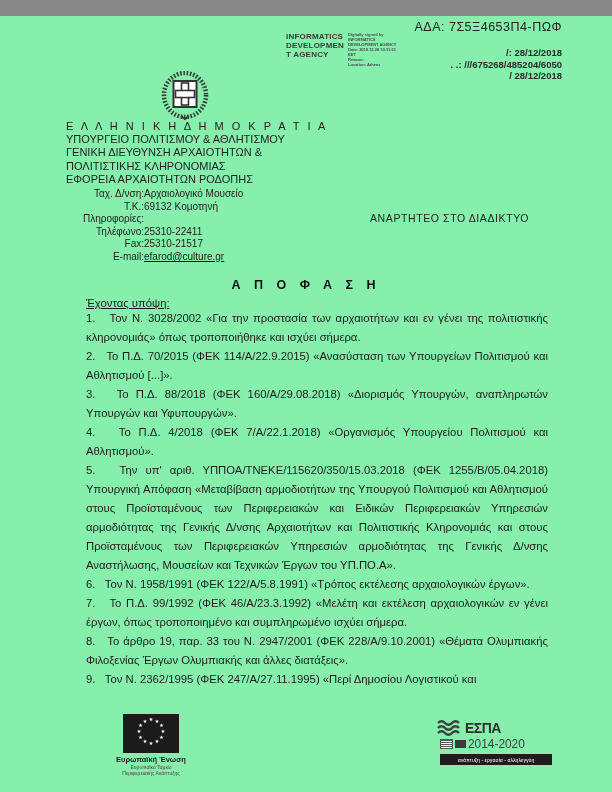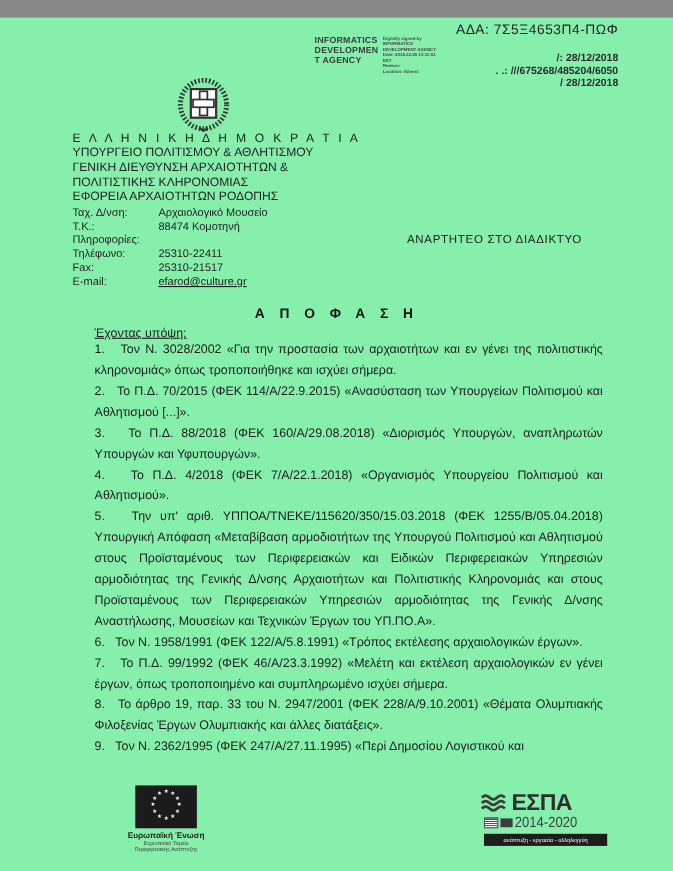--- a/index.html
+++ b/index.html
@@ -13,38 +13,38 @@
   .stamp{position:absolute;left:286px;top:16px;display:flex;gap:4px;}
   .stamp-agency{font-size:8px;font-weight:600;color:#3c3c3c;line-height:9px;letter-spacing:0.2px;}
   .stamp-detail{font-size:4px;color:#4a4a4a;line-height:5px;font-weight:600;}
   .refblock{position:absolute;top:31px;right:50px;text-align:right;font-size:9.5px;line-height:11.5px;color:#2a2a2a;font-weight:bold;}
   
   .emblem{position:absolute;left:157px;top:55px;}
   .hdr{position:absolute;left:66px;top:104px;font-size:11px;line-height:13.2px;color:#222;font-weight:500;}
   .hdr .l0{letter-spacing:2.5px;text-align:right;}
   
   .contact{position:absolute;left:66px;top:172px;font-size:10px;line-height:12.6px;color:#222;}
-  .contact .lab{display:inline-block;width:78px;}
+  .contact .lab{display:inline-block;width:78px;text-align:right;}
   .contact a{color:#1c1c1c;text-decoration:underline;}
   .anartiteo{position:absolute;left:370px;top:196px;font-size:10.5px;letter-spacing:0.6px;color:#222;}
   
   .title{position:absolute;left:0;top:262px;width:612px;text-align:center;
          font-size:12.5px;font-weight:bold;letter-spacing:5px;color:#111;}
   .intro{position:absolute;left:86px;top:281px;font-size:11.3px;color:#1c1c1c;text-decoration:underline;}
   .body{position:absolute;left:86px;top:293px;width:462px;font-size:11.3px;
         line-height:19px;color:#1c1c1c;}
   .body p{margin:0;text-align:justify;}
   
   .eu{position:absolute;left:106px;top:698px;width:90px;text-align:center;}
   .eu-flag{width:56px;height:39px;background:#1b1b1b;margin:0 auto;position:relative;}
   .eu-name{font-size:7.5px;font-weight:bold;color:#222;margin-top:2px;}
   .eu-sub{font-size:5px;color:#444;line-height:6px;}
   .espa{position:absolute;left:436px;top:702px;width:122px;}
   .espa-top{display:flex;align-items:center;gap:3px;}
-  .espa-name{font-size:21px;font-weight:bold;color:#2e2e2e;letter-spacing:-0.5px;}
+  .espa-name{font-size:14px;font-weight:bold;color:#2e2e2e;letter-spacing:-0.5px;}
   .espa-mid{display:flex;align-items:center;gap:2px;margin-top:-2px;margin-left:4px;}
   .espa-period{font-size:13.5px;color:#3d3d3d;transform:scaleX(0.88);transform-origin:left;white-space:nowrap;font-weight:500;}
   .gr-flag{width:11px;height:8px;background:repeating-linear-gradient(#555 0 1px,#fff 1px 2px);border:0.5px solid #555;}
   .eu-mini{width:11px;height:8px;background:#3d3d3d;}
   .espa-bar{margin-top:3px;margin-left:4px;width:112px;height:11px;background:#1d1d1d;color:#fff;
             font-size:5.2px;display:flex;align-items:center;justify-content:center;white-space:nowrap;}
 </style>
 </head>
 <body>
 
@@ -89,21 +89,21 @@
   <div class="hdr">
     <div class="l0">Ε Λ Λ Η Ν Ι Κ Η   Δ Η Μ Ο Κ Ρ Α Τ Ι Α</div>
     <div>ΥΠΟΥΡΓΕΙΟ ΠΟΛΙΤΙΣΜΟΥ &amp; ΑΘΛΗΤΙΣΜΟΥ</div>
     <div>ΓΕΝΙΚΗ ΔΙΕΥΘΥΝΣΗ ΑΡΧΑΙΟΤΗΤΩΝ &amp;</div>
     <div>ΠΟΛΙΤΙΣΤΙΚΗΣ ΚΛΗΡΟΝΟΜΙΑΣ</div>
     <div>ΕΦΟΡΕΙΑ ΑΡΧΑΙΟΤΗΤΩΝ ΡΟΔΟΠΗΣ</div>
   </div>
 
   <div class="contact">
     <div><span class="lab">Ταχ. Δ/νση:</span><span>Αρχαιολογικό Μουσείο</span></div>
-    <div><span class="lab">Τ.Κ.:</span><span>88474 Κομοτηνή</span></div>
+    <div><span class="lab">Τ.Κ.:</span><span>69132 Κομοτηνή</span></div>
     <div><span class="lab">Πληροφορίες:</span><span></span></div>
     <div><span class="lab">Τηλέφωνο:</span><span>25310-22411</span></div>
     <div><span class="lab">Fax:</span><span>25310-21517</span></div>
     <div><span class="lab">E-mail:</span><a href="#">efarod@culture.gr</a></div>
   </div>
 
   <div class="anartiteo">ΑΝΑΡΤΗΤΕΟ ΣΤΟ ΔΙΑΔΙΚΤΥΟ</div>
 
   <div class="title">Α Π Ο Φ Α Σ Η</div>
   <div class="intro">Έχοντας υπόψη:</div>

